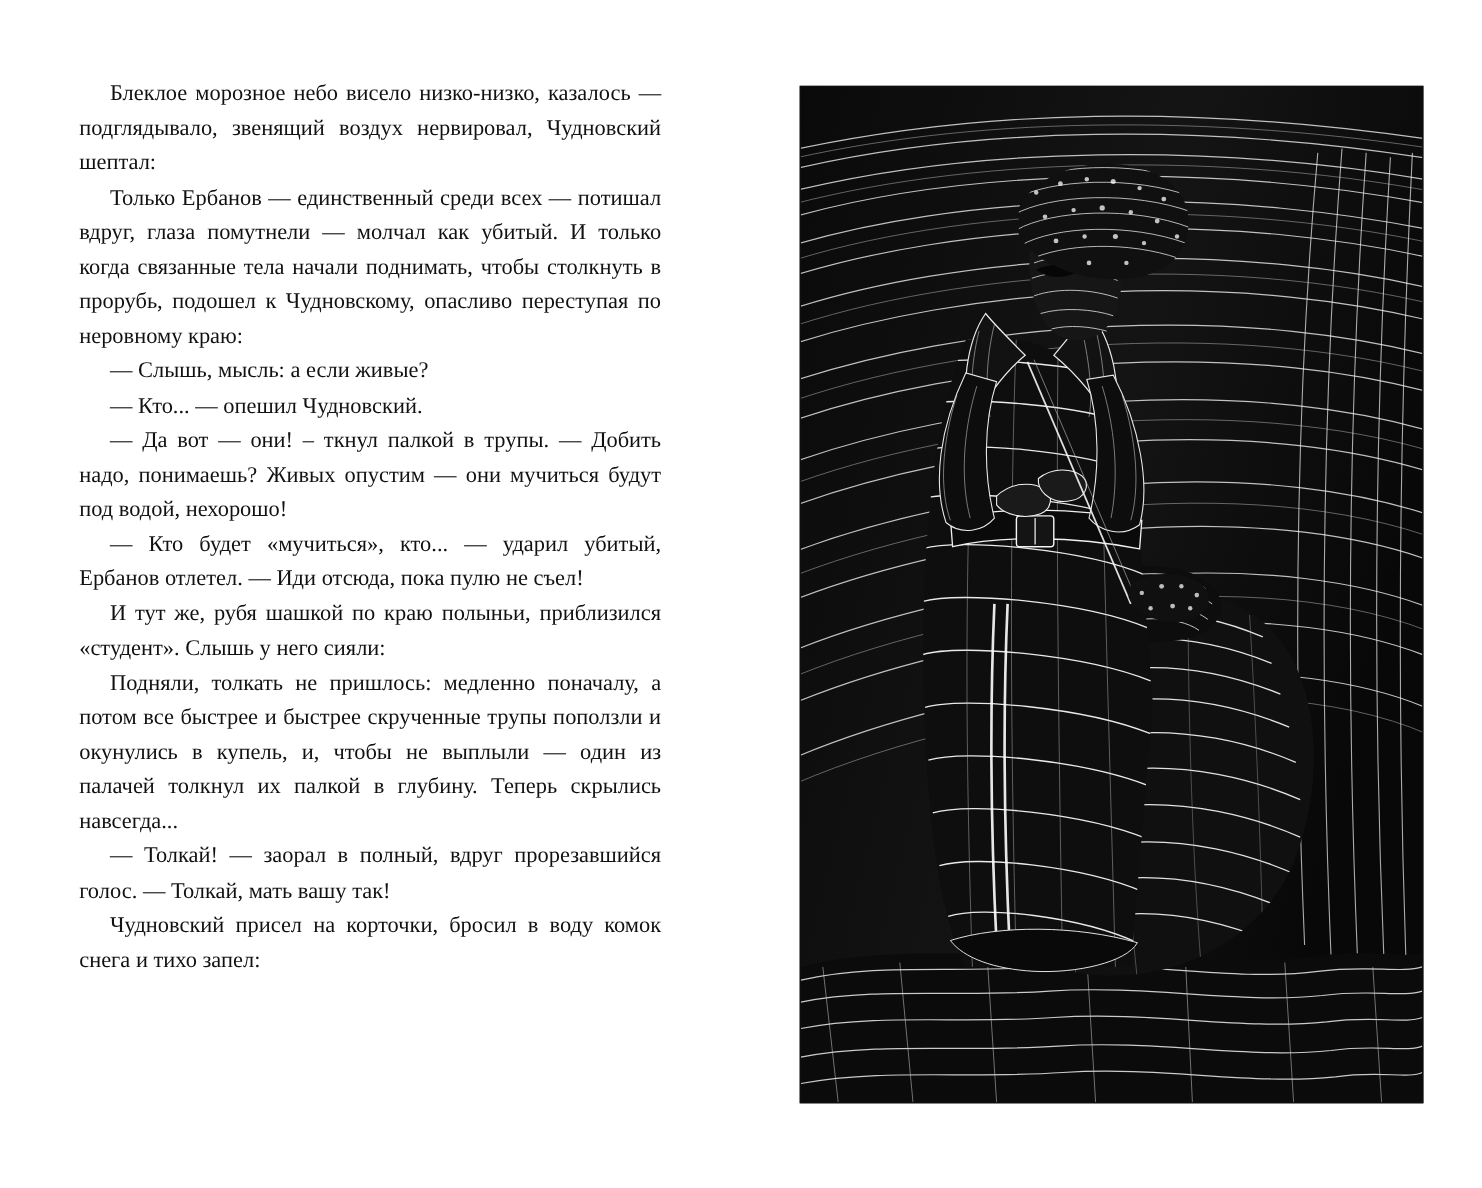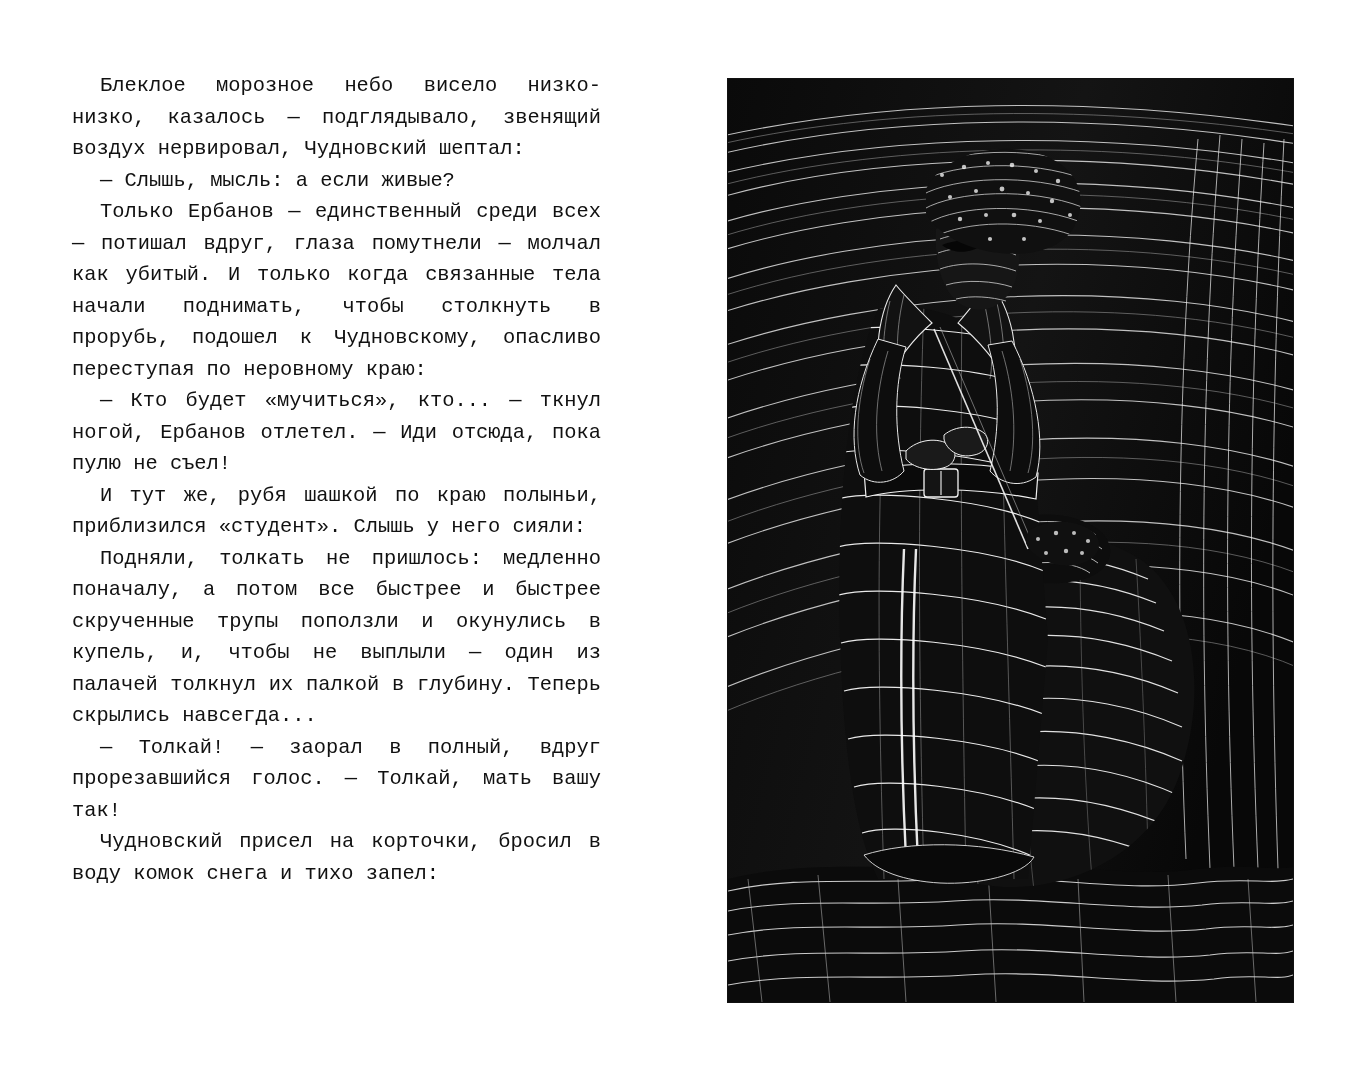--- a/index.html
+++ b/index.html
@@ -21,21 +21,20 @@
     box-sizing: border-box;
     display: block;
   }
   
   .text-page {
     position: absolute;
     left: 0;
     top: 0;
     width: 673px;
     height: 1080px;
-    font-family: Liberation Mono, monospace;
   }
   .text-column {
     position: absolute;
     left: 72px;
     top: 70px;
     width: 529px;
   }
   .para {
     margin: 0;
     font-size: 20.4px;
@@ -73,23 +72,25 @@
   }
 </style>
 </head>
 <body>
 
 <div class="spread">
 
   <div class="text-page">
     <div class="text-column">
       <p class="para first">Блеклое морозное небо висело низко-низко, казалось — подглядывало, звенящий воздух нервировал, Чудновский шептал:</p>
+      <p class="para">Только Ербанов — единственный среди всех — потишал вдруг, глаза помутнели — молчал как убитый. И только когда связанные тела начали поднимать, чтобы столкнуть в прорубь, подошел к Чудновскому, опасливо переступая по неровному краю:</p>
       <p class="para">— Слышь, мысль: а если живые?</p>
-      <p class="para">Только Ербанов — единственный среди всех — потишал вдруг, глаза помутнели — молчал как убитый. И только когда связанные тела начали поднимать, чтобы столкнуть в прорубь, подошел к Чудновскому, опасливо переступая по неровному краю:</p>
-      <p class="para">— Кто будет «мучиться», кто... — ткнул ногой, Ербанов отлетел. — Иди отсюда, пока пулю не съел!</p>
+      <p class="para">— Кто... — опешил Чудновский.</p>
+      <p class="para">— Да вот — они! – ткнул палкой в трупы. — Добить надо, понимаешь? Живых опустим — они мучиться будут под водой, нехорошо!</p>
+      <p class="para">— Кто будет «мучиться», кто... — ударил убитый, Ербанов отлетел. — Иди отсюда, пока пулю не съел!</p>
       <p class="para">И тут же, рубя шашкой по краю полыньи, приблизился «студент». Слышь у него сияли:</p>
       <p class="para">Подняли, толкать не пришлось: медленно поначалу, а потом все быстрее и быстрее скрученные трупы поползли и окунулись в купель, и, чтобы не выплыли — один из палачей толкнул их палкой в глубину. Теперь скрылись навсегда...</p>
       <p class="para">— Толкай! — заорал в полный, вдруг прорезавшийся голос. — Толкай, мать вашу так!</p>
       <p class="para">Чудновский присел на корточки, бросил в воду комок снега и тихо запел:</p>
 
     </div>
   </div>
 
   <div class="art-page">
     <div class="art-frame">

